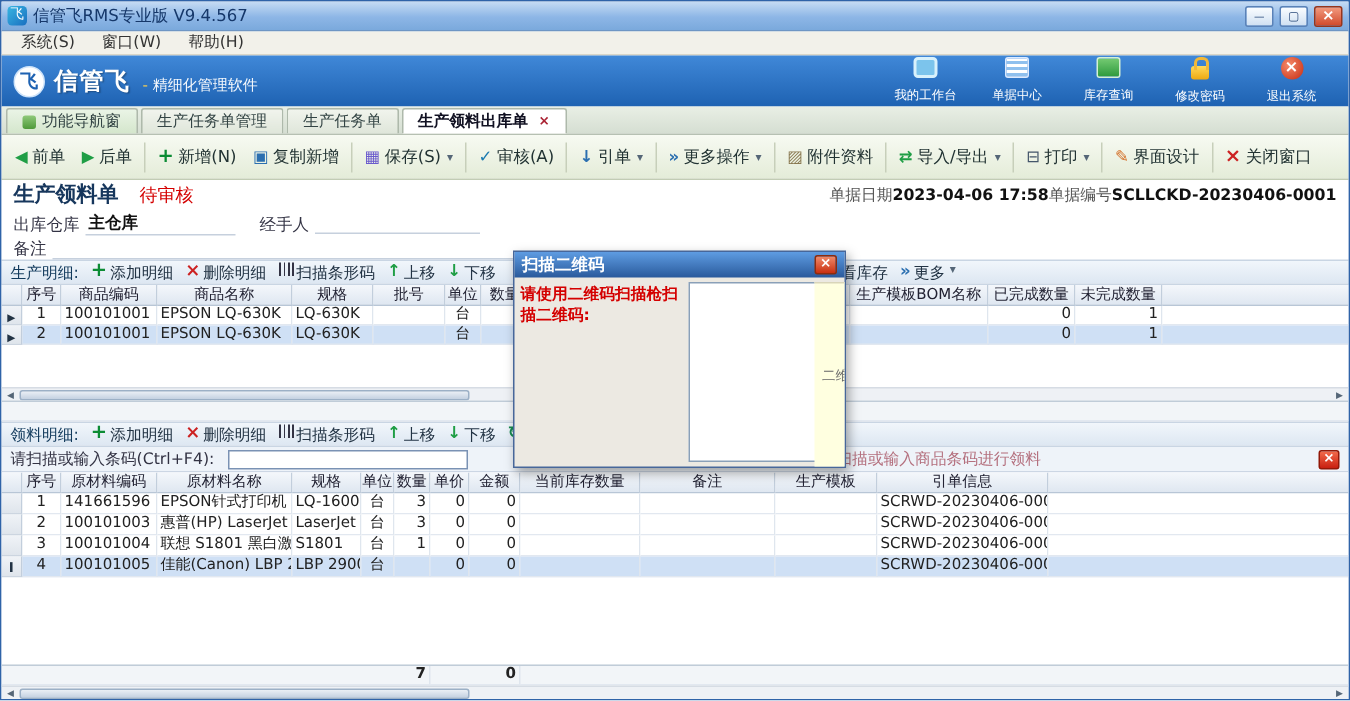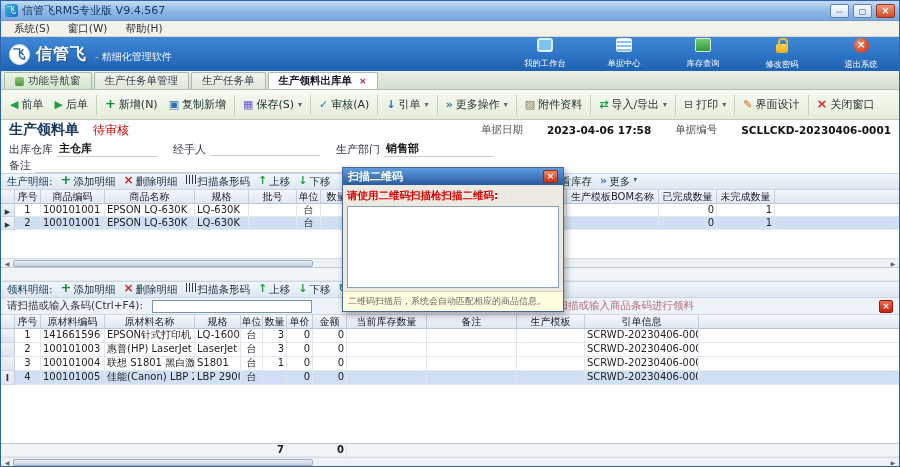--- a/index.html
+++ b/index.html
@@ -22,21 +22,21 @@
 .menubar{flex:0 0 16px;background:#f2f1ea;border-bottom:1px solid #d9d6c8;display:flex;align-items:center;padding:0 4px}
 .menubar .mitem{padding:0 9px;color:#333;font-size:10.5px;line-height:15px}
 
 
 .brand{flex:0 0 34px;background:linear-gradient(#4088d8,#1e62b2);display:flex;align-items:center;padding:0 8px;color:#fff}
 .logo-mark{width:21px;height:21px;border-radius:50%;background:#fff;position:relative;margin-right:6px;border:1px solid #cfe4fa}
 .logo-mark::before{content:"飞";position:absolute;left:0;right:0;top:1px;text-align:center;color:#1e62b2;font-weight:bold;font-size:12px}
 .brand-name{font-size:16px;font-weight:bold;letter-spacing:1px;text-shadow:1px 1px 1px rgba(0,0,0,.3)}
 .brand-slogan{font-size:10px;margin-left:8px;opacity:.95;align-self:center;margin-top:6px}
 .brand-slogan::before{content:"- ";color:#ffd34d}
-.quick{margin-left:auto;display:flex;gap:27px;margin-right:4px}
+.quick{margin-left:auto;display:flex;gap:9px;margin-right:4px}
 .qitem{width:52px;text-align:center;color:#fff;cursor:default}
 .qlabel{font-size:9px;display:block;white-space:nowrap;transform:scale(.92);transform-origin:center}
 .qicon{width:16px;height:14px;margin:0 auto 2px;position:relative;display:block}
 [data-icon="workbench-icon"]{background:#7cc4ec;border:2px solid #d8f1fc;border-radius:3px}
 [data-icon="doc-center-icon"]{background:repeating-linear-gradient(180deg,#fff 0 2px,#8fc0ee 2px 4px);border:1px solid #dceaff;border-radius:2px}
 [data-icon="inventory-icon"]{background:linear-gradient(#74ca72,#2e9a3e);border:1px solid #d4f0d4;border-radius:2px}
 [data-icon="password-icon"]{width:12px;height:9px;margin-top:6px;background:linear-gradient(#ffd95a,#eda912);border-radius:2px}
 [data-icon="password-icon"]::before{content:"";position:absolute;top:-6px;left:2px;width:6px;height:7px;border:2px solid #f0b83a;border-bottom:none;border-radius:4px 4px 0 0}
 [data-icon="operator-icon"]{background:transparent}
 [data-icon="operator-icon"]::before{content:"";position:absolute;top:0;left:5px;width:6px;height:6px;border-radius:50%;background:#ffd34d}
@@ -76,21 +76,21 @@
 [data-icon="up-icon"]::before{content:"↑";color:#1f9e45;font-weight:bold}
 [data-icon="down-icon"]::before{content:"↓";color:#1f9e45;font-weight:bold}
 [data-icon="view-stock-icon"]::before{content:"◉";color:#2b6fb0}
 [data-icon="refresh-icon"]::before{content:"↻";color:#178a50;font-weight:bold}
 [data-icon="barcode-icon"]{width:10px;height:9px;background:repeating-linear-gradient(90deg,#334 0 1px,transparent 1px 3px)}
 
 
 .dochdr{flex:0 0 20px;display:flex;align-items:center;padding:0 8px;background:#fff}
 .doc-title{font-size:14px;font-weight:bold;color:#16365c}
 .doc-status{color:#d40000;font-weight:normal;font-size:12px;margin-left:14px}
-.dochdr .right{margin-left:auto;display:flex;gap:24px;align-items:center;font-size:10.5px}
+.dochdr .right{margin-left:auto;display:flex;gap:0;align-items:center;font-size:10.5px}
 .lab{color:#555}.val{color:#111;font-weight:bold}
 .fields{flex:0 0 18px;display:flex;align-items:center;padding:0 8px;background:#fff;font-size:11px}
 .fpair{display:flex;align-items:center;margin-right:16px}
 .flabel{color:#334;margin-right:4px;white-space:nowrap}
 .fval{display:inline-block;border-bottom:1px solid #c6d0dd;min-height:14px;font-weight:bold;color:#111;padding:0 2px;white-space:nowrap;overflow:hidden}
 .remark{flex:0 0 14px;display:flex;align-items:center;padding:0 8px;background:#fff}
 
 
 .secbar{flex:0 0 17px;background:linear-gradient(#f1f6fb,#dde7f2);border-top:1px solid #c9d5e3;border-bottom:1px solid #c9d5e3;display:flex;align-items:center;padding:0 6px;gap:8px;font-size:10.5px;color:#234}
 .sectitle{font-weight:normal;color:#123a5c;white-space:nowrap}
@@ -133,21 +133,21 @@
 
 .footer{flex:0 0 23px;background:linear-gradient(#f3f6fa,#dce3ec);border-top:1px solid #b6c3d2;display:flex;align-items:center;padding:0 10px;gap:8px;font-size:11px}
 .footer .val{margin-right:30px}
 .datebox{width:74px;height:15px;background:#e7e7e2;border:1px solid #aeaea6;color:#555;font-size:10px;line-height:13px;padding:0 3px}
 
 
 .dialog{position:absolute;left:341px;top:166px;width:222px;height:145px;background:#ece9e2;border:1px solid #47679a;box-shadow:2px 3px 7px rgba(0,0,0,.35);z-index:50;display:flex;flex-direction:column}
 .dtitle{flex:0 0 17px;background:linear-gradient(#5e9ce2,#2a5a9c);color:#fff;font-weight:bold;font-size:11px;display:flex;align-items:center;padding:0 5px}
 .dclose{margin-left:auto;width:15px;height:13px;background:linear-gradient(#f08a6a,#c93010);border:1px solid #8c2c0e;border-radius:2px;color:#fff;font-size:9px;line-height:11px;text-align:center}
 .dclose::before{content:"×";font-weight:bold}
-.dbody{flex:1 1 auto;display:flex;flex-direction:column;padding:3px 4px 0}
+.dbody{flex:1 1 auto;display:flex;padding:3px 4px 0}
 .dprompt{color:#d40000;font-weight:bold;font-size:10.5px;margin:1px 0 3px}
 .dtext{flex:1 1 auto;background:#fff;border:1px solid #8aa0b8;resize:none;font-family:inherit;font-size:10px;margin-bottom:3px}
 .dnote{flex:0 0 20px;background:#ffffe0;border-top:1px solid #d9d5b9;font-size:9px;color:#666;display:flex;align-items:center;padding:0 5px;margin:0 -4px;white-space:nowrap;overflow:hidden}
 </style>
 </head>
 <body>
 
 <div id="app">
 
   <div class="titlebar">
@@ -286,24 +286,20 @@
   </div>
 
   <div class="fields">
     <div class="fpair">
         <span class="flabel">出库仓库</span>
         <span class="fval" style="width:100px">主仓库</span>
       </div>
     <div class="fpair">
         <span class="flabel">经手人</span>
         <span class="fval" style="width:110px"></span>
-      </div>
-    <div class="fpair">
-        <span class="flabel">生产部门</span>
-        <span class="fval" style="width:110px">销售部</span>
       </div>
   </div>
   <div class="remark">
     <span class="flabel">备注</span>
     <span class="fval" style="width:520px;font-weight:normal"></span>
   </div>
 
   <div class="secbar">
     <span class="sectitle">生产明细:</span>
     <div class="sbtn">

